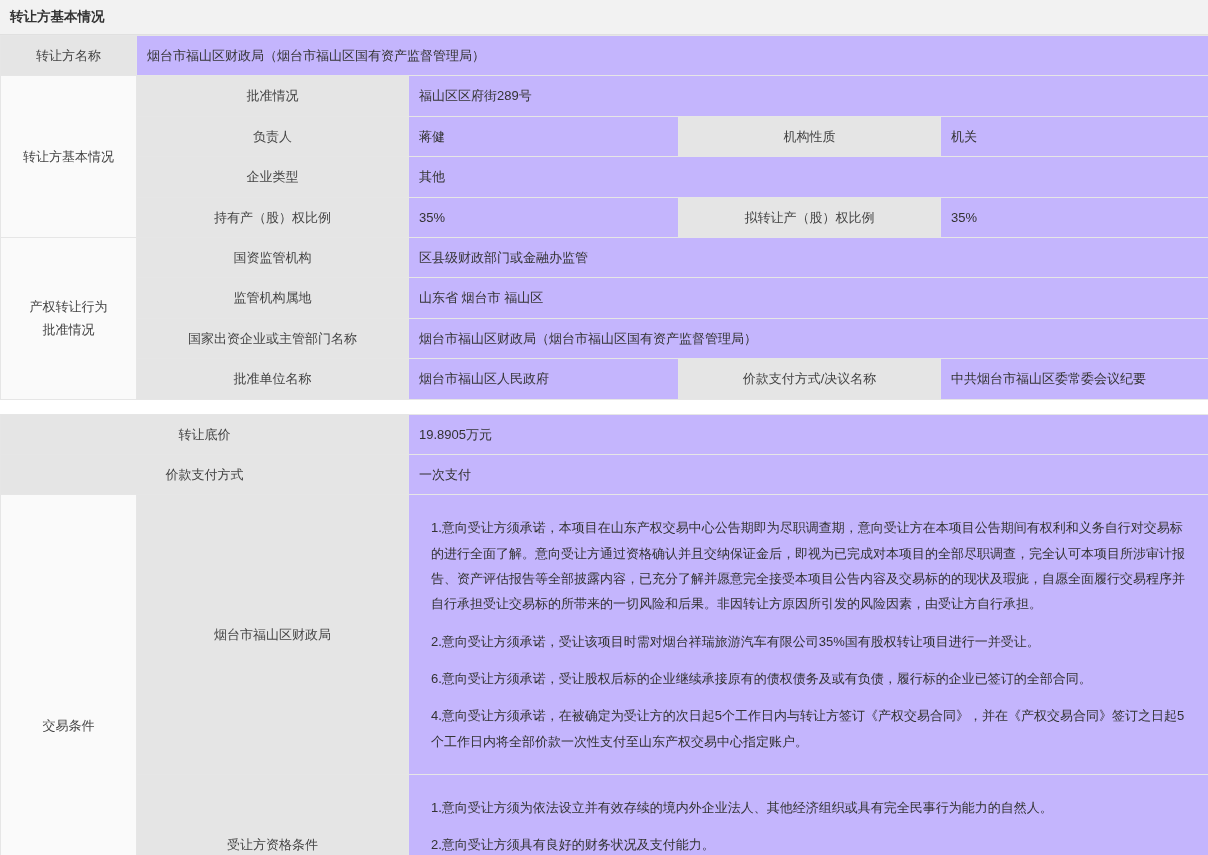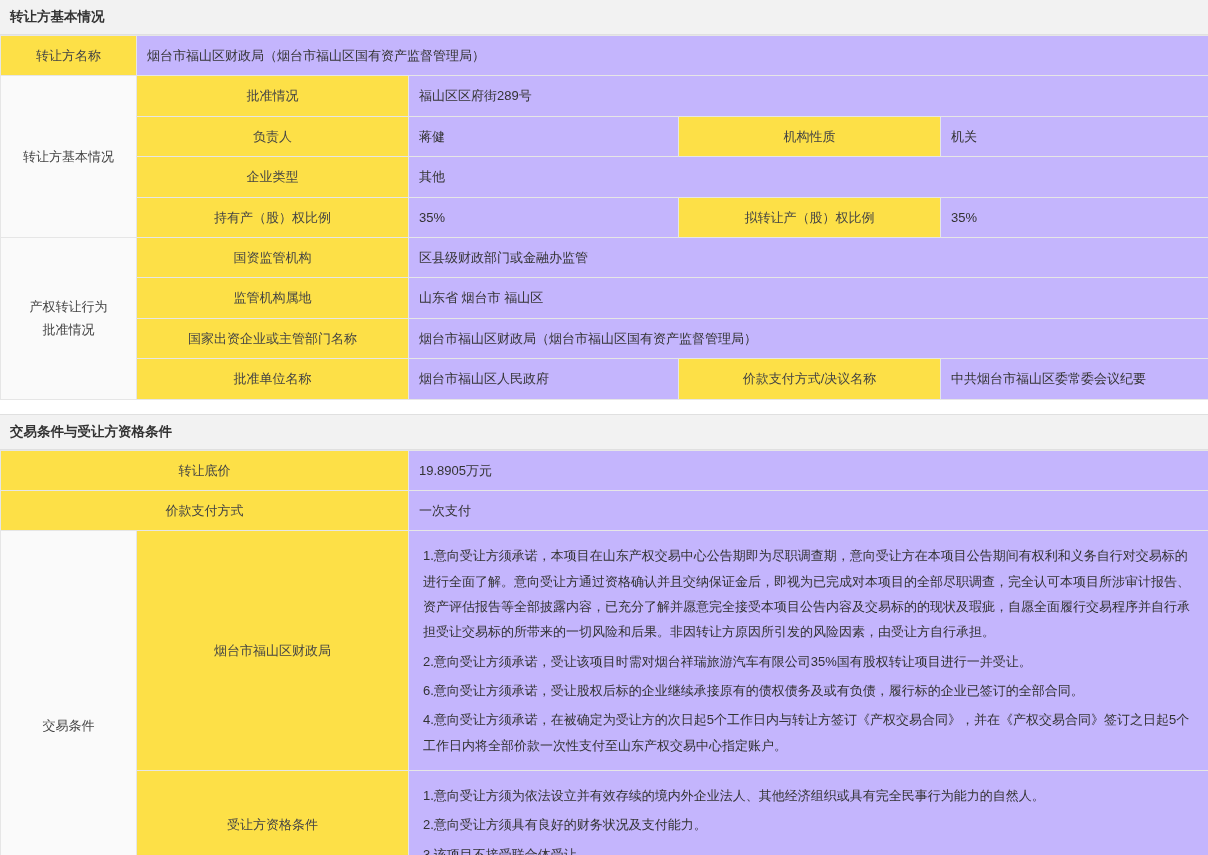--- a/index.html
+++ b/index.html
@@ -38,38 +38,38 @@
   }
   table.grid td {
     border: 1px solid #e6e6e6;
     padding: 8px 10px;
     vertical-align: middle;
     line-height: 1.8;
     box-sizing: border-box;
     word-wrap: break-word;
   }
   td.label {
-    background: #fde047;
+    background: #e5e5e5;
     text-align: center;
     color: #444;
     font-size: 13px;
   }
   td.value {
     background: #c4b5fd;
     color: #333;
     text-align: left;
   }
   td.group {
     background: #fafafa;
     text-align: center;
     color: #444;
     line-height: 1.9;
   }
   .para {
-    margin: 4px;
+    margin: 12px;
     padding: 0;
     line-height: 1.95;
   }
   .spacer {
     height: 14px;
     background: #ffffff;
   }
 </style>
 </head>
 <body>
@@ -132,21 +132,20 @@
         <td class="label">批准单位名称</td>
         <td class="value">烟台市福山区人民政府</td>
         <td class="label">价款支付方式/决议名称</td>
         <td class="value">中共烟台市福山区委常委会议纪要</td>
       </tr>
     </tbody>
   </table>
 
   <div class="spacer"></div>
 
-  <div class="section-header">交易条件与受让方资格条件</div>
 
   <table class="grid">
     <colgroup>
       <col style="width:136px">
       <col style="width:272px">
       <col style="width:800px">
     </colgroup>
     <tbody>
       <tr>
         <td class="label" colspan="2">转让底价</td>

